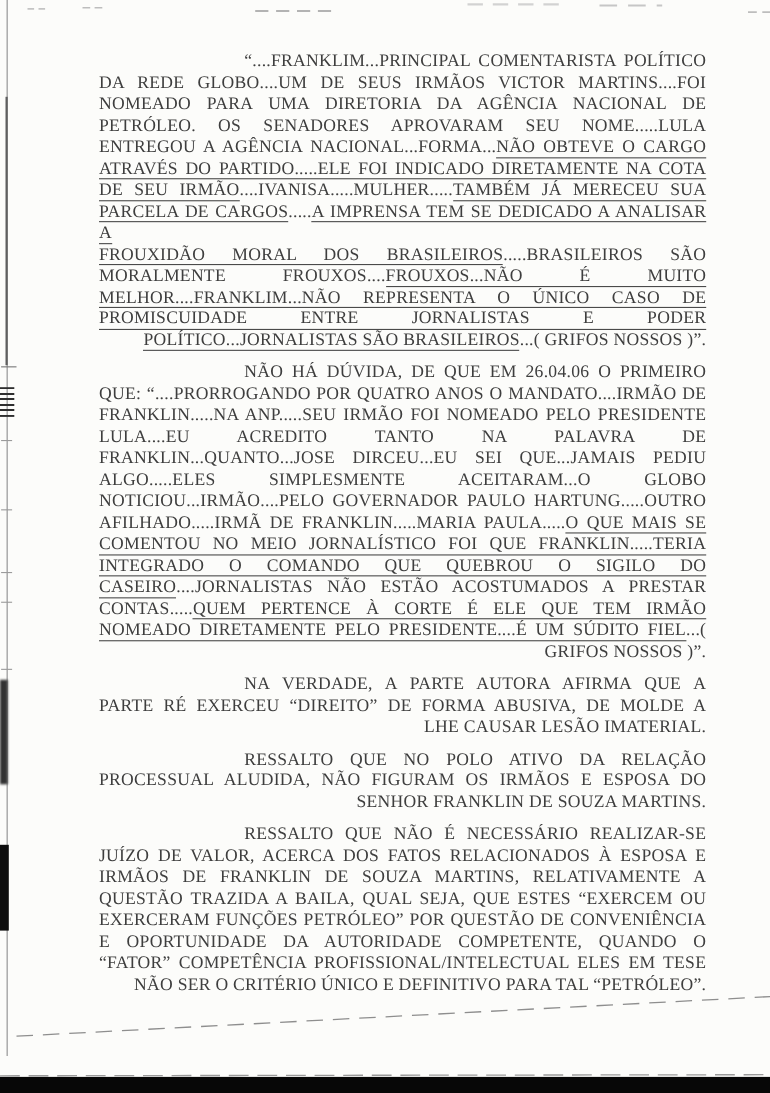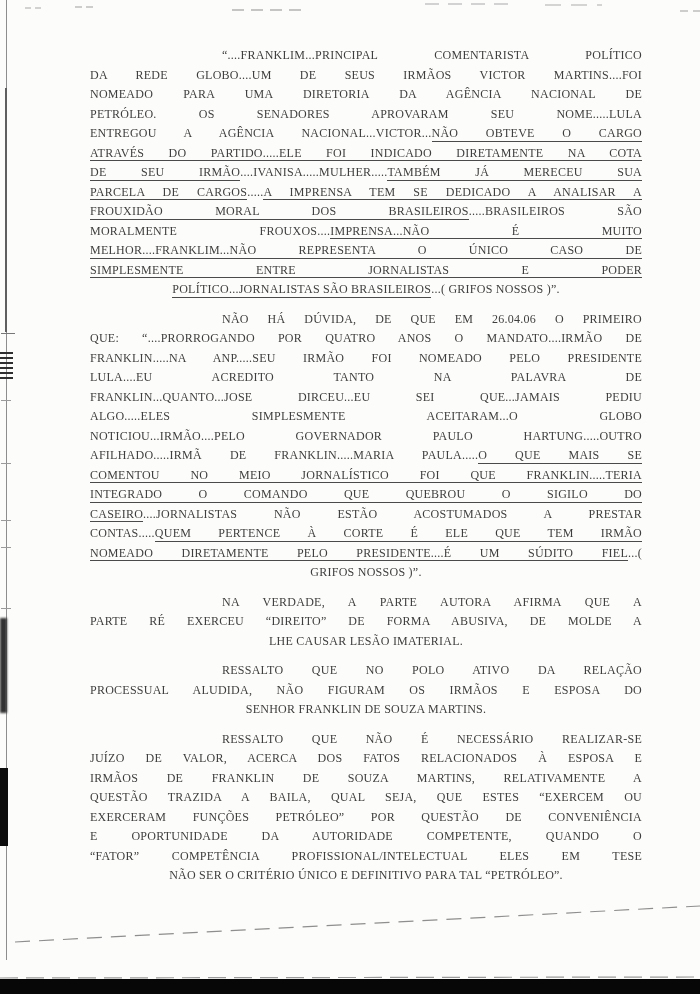--- a/index.html
+++ b/index.html
@@ -7,28 +7,28 @@
     position:relative;
     width:700px; height:994px;
     background:#fcfcfa;
     overflow:hidden;
     font-family:"Liberation Serif", serif;
   }
   
   .doc-body {
     position:absolute; left:90px; top:46px; width:552px;
     color:#3e3e3e;
-    font-size:12px;
+    font-size:16px;
     letter-spacing:0.25px;
   }
   .para { margin:0 0 10px 0; }
   .line {
     line-height:19.5px;
     min-height:19.5px;
-    text-align:center;
+    text-align:right;
   }
   .line.j { text-align:justify; text-align-last:justify; }
   .line.ind { padding-left:132px; }
   .u { border-bottom:1.3px solid #4a4a4a; padding-bottom:0.5px; }
   
   .edge-line {
     position:absolute; left:6px; top:0; width:1px; height:960px;
     background:#8d8d8d;
   }
   .edge-dark-upper {
@@ -81,28 +81,28 @@
   <div class="edge-tick" style="top:608px;"></div>
   <div class="edge-blotch"></div>
   <div class="edge-black-rect"></div>
 
   <div class="doc-body" id="doc-body">
       <div class="para">
         <div class="line j ind"><span>“....FRANKLIM...PRINCIPAL COMENTARISTA POLÍTICO</span></div>
         <div class="line j"><span>DA REDE GLOBO....UM DE SEUS IRMÃOS VICTOR MARTINS....FOI</span></div>
         <div class="line j"><span>NOMEADO PARA UMA DIRETORIA DA AGÊNCIA NACIONAL DE</span></div>
         <div class="line j"><span>PETRÓLEO. OS SENADORES APROVARAM SEU NOME.....LULA</span></div>
-        <div class="line j"><span>ENTREGOU A AGÊNCIA NACIONAL...VICTOR...</span><span class="u">NÃO OBTEVE O CARGO</span></div>
+        <div class="line j"><span>ENTREGOU A AGÊNCIA NACIONAL...FORMA...</span><span class="u">NÃO OBTEVE O CARGO</span></div>
         <div class="line j"><span class="u">ATRAVÉS DO PARTIDO.....ELE FOI INDICADO DIRETAMENTE NA COTA</span></div>
         <div class="line j"><span class="u">DE SEU IRMÃO</span><span>....IVANISA.....MULHER.....</span><span class="u">TAMBÉM JÁ MERECEU SUA</span></div>
         <div class="line j"><span class="u">PARCELA DE CARGOS</span><span>.....</span><span class="u">A IMPRENSA TEM SE DEDICADO A ANALISAR A</span></div>
         <div class="line j"><span class="u">FROUXIDÃO MORAL DOS BRASILEIROS</span><span>.....BRASILEIROS SÃO</span></div>
-        <div class="line j"><span>MORALMENTE FROUXOS....</span><span class="u">IMPRENSA...NÃO É MUITO</span></div>
+        <div class="line j"><span>MORALMENTE FROUXOS....</span><span class="u">FROUXOS...NÃO É MUITO</span></div>
         <div class="line j"><span class="u">MELHOR....FRANKLIM...NÃO REPRESENTA O ÚNICO CASO DE</span></div>
-        <div class="line j"><span class="u">SIMPLESMENTE ENTRE JORNALISTAS E PODER</span></div>
+        <div class="line j"><span class="u">PROMISCUIDADE ENTRE JORNALISTAS E PODER</span></div>
         <div class="line"><span class="u">POLÍTICO...JORNALISTAS SÃO BRASILEIROS</span><span>...( GRIFOS NOSSOS )”.</span></div>
       </div>
       <div class="para">
         <div class="line j ind"><span>NÃO HÁ DÚVIDA, DE QUE EM 26.04.06 O PRIMEIRO</span></div>
         <div class="line j"><span>QUE: “....PRORROGANDO POR QUATRO ANOS O MANDATO....IRMÃO DE</span></div>
         <div class="line j"><span>FRANKLIN.....NA ANP.....SEU IRMÃO FOI NOMEADO PELO PRESIDENTE</span></div>
         <div class="line j"><span>LULA....EU ACREDITO TANTO NA PALAVRA DE</span></div>
         <div class="line j"><span>FRANKLIN...QUANTO...JOSE DIRCEU...EU SEI QUE...JAMAIS PEDIU</span></div>
         <div class="line j"><span>ALGO.....ELES SIMPLESMENTE ACEITARAM...O GLOBO</span></div>
         <div class="line j"><span>NOTICIOU...IRMÃO....PELO GOVERNADOR PAULO HARTUNG.....OUTRO</span></div>

